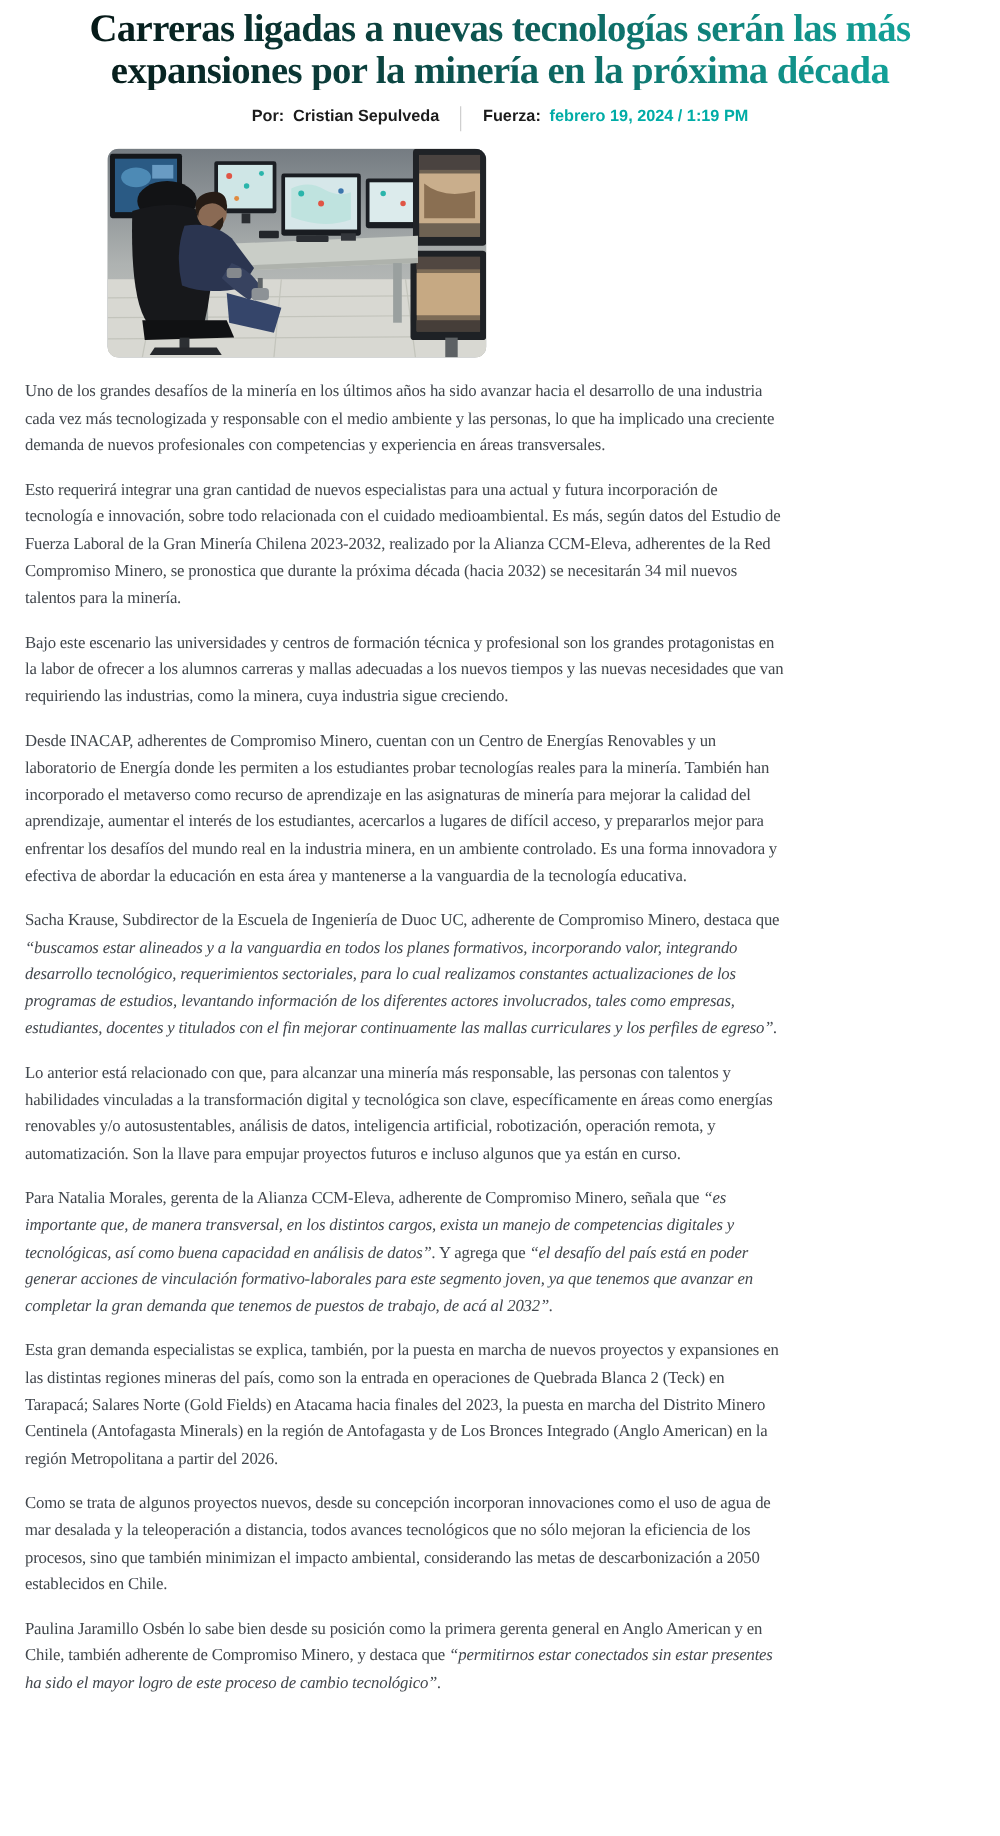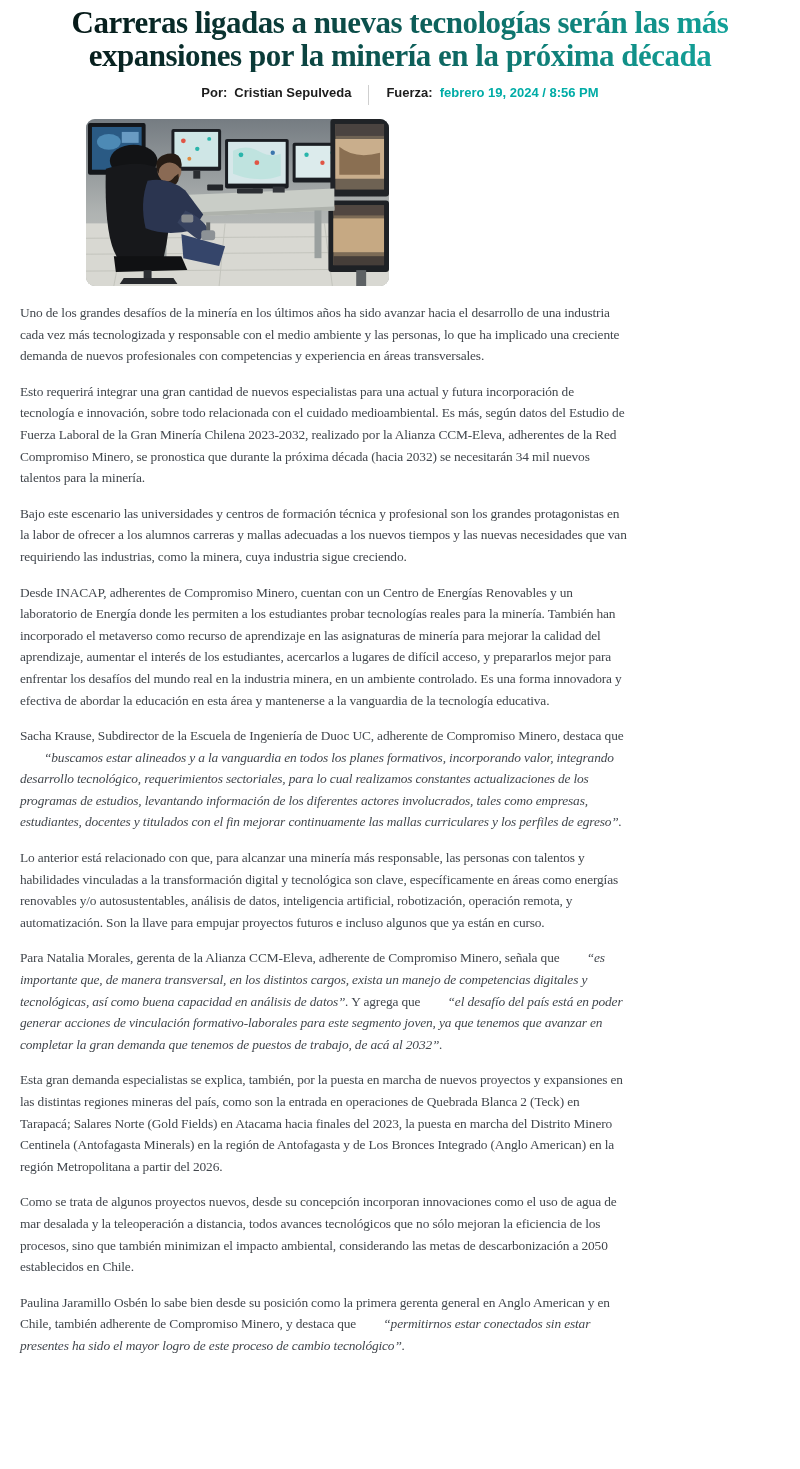--- a/index.html
+++ b/index.html
@@ -50,38 +50,38 @@
   .article-body {
     margin:16px 0 0 20px;
     width:610px;
     color:#42474d;
     font-size:13.4px;
     line-height:21.6px;
     letter-spacing:-0.15px;
   }
   .article-body p { margin:0 0 14px;font-family:Liberation Serif, serif; }
   .article-body p:last-child { margin-bottom:4px; }
-  .seg.italic { font-style:italic;margin-left:24px; }
+  .seg.italic { font-style:italic; }
 </style>
 </head>
 <body>
 
 <main>
 
   <h1 class="title">
     <span>Carreras ligadas a nuevas tecnologías serán las más</span>
     <span>expansiones por la minería en la próxima década</span>
   </h1>
 
   <div class="byline">
     <span class="by-label">Por:</span>
     <span class="by-author">Cristian Sepulveda</span>
     <span class="by-divider"></span>
     <span class="by-label">Fuerza:</span>
-    <span class="by-date">febrero 19, 2024 / 8:56 PM</span>
+    <span class="by-date">febrero 19, 2024 / 1:19 PM</span>
   </div>
 
   <figure class="hero">
     <svg viewBox="0 0 305 168" preserveAspectRatio="none" role="img">
       <defs>
         <linearGradient id="wallg" x1="0" y1="0" x2="0" y2="1">
           <stop offset="0" stop-color="#757c82"></stop>
           <stop offset="0.55" stop-color="#aeb2b1"></stop>
           <stop offset="1" stop-color="#c9cac5"></stop>
         </linearGradient>

